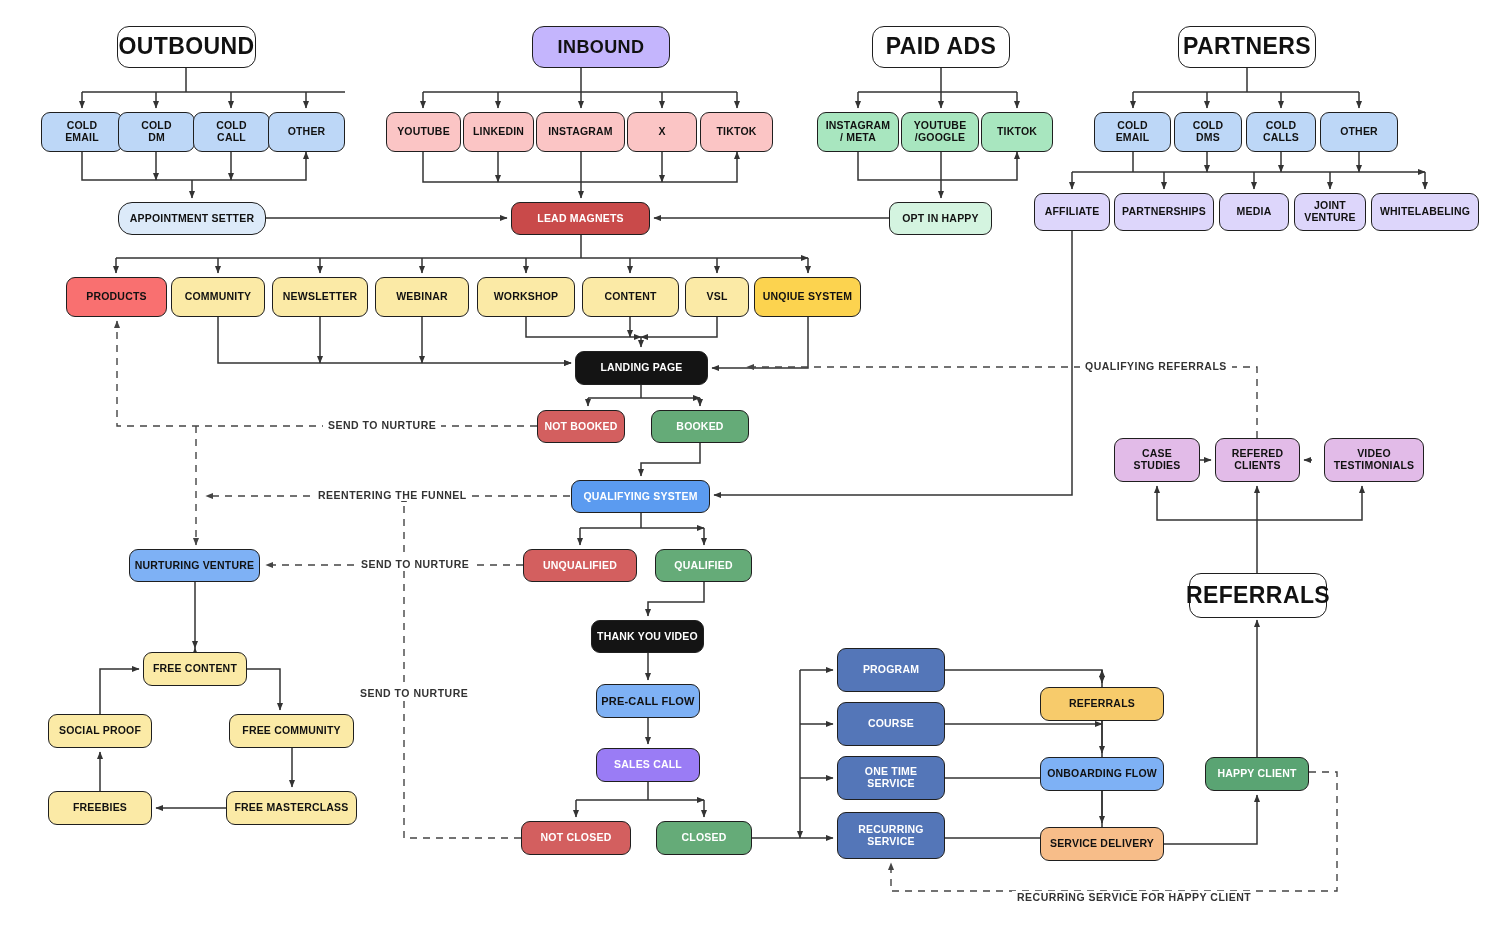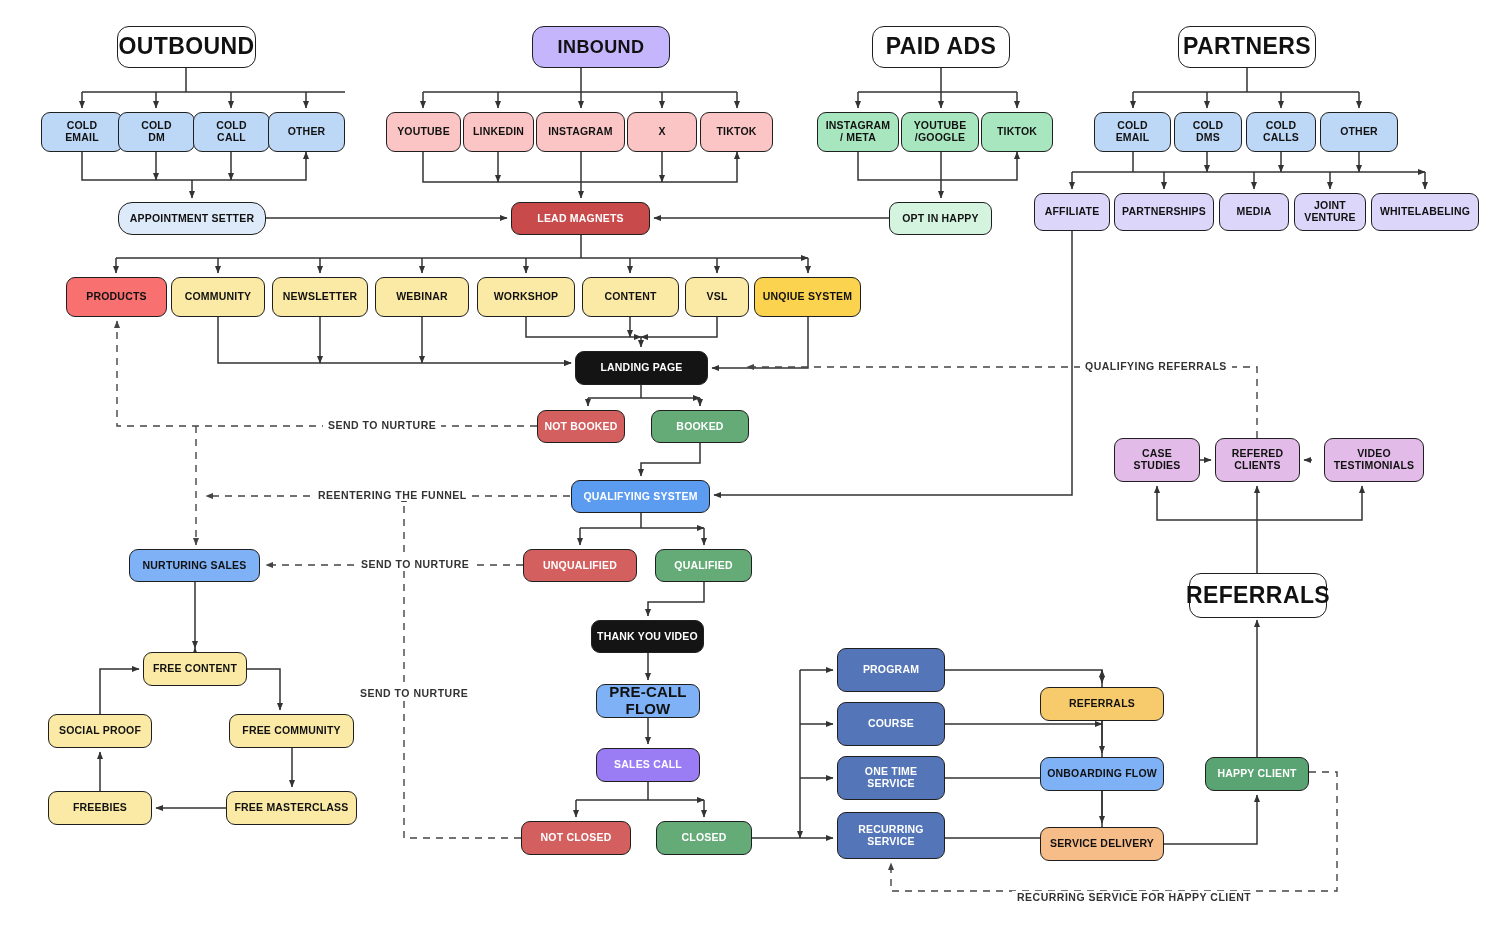--- a/index.html
+++ b/index.html
@@ -249,23 +249,23 @@
       <div class="node" style="left: 477px; top: 277px; width: 98px; height: 40px; background: rgb(251, 234, 166); color: rgb(17, 17, 17); font-size: 10.5px;">WORKSHOP</div>
       <div class="node" style="left: 582px; top: 277px; width: 97px; height: 40px; background: rgb(251, 234, 166); color: rgb(17, 17, 17); font-size: 10.5px;">CONTENT</div>
       <div class="node" style="left: 685px; top: 277px; width: 64px; height: 40px; background: rgb(251, 234, 166); color: rgb(17, 17, 17); font-size: 10.5px;">VSL</div>
       <div class="node" style="left: 754px; top: 277px; width: 107px; height: 40px; background: rgb(252, 211, 79); color: rgb(17, 17, 17); font-size: 10.5px;">UNQIUE SYSTEM</div>
       <div class="node" style="left: 575px; top: 351px; width: 133px; height: 34px; background: rgb(20, 20, 20); color: rgb(255, 255, 255); font-size: 10.5px;">LANDING PAGE</div>
       <div class="node" style="left: 537px; top: 410px; width: 88px; height: 33px; background: rgb(211, 95, 95); color: rgb(255, 255, 255); font-size: 10.5px;">NOT BOOKED</div>
       <div class="node" style="left: 651px; top: 410px; width: 98px; height: 33px; background: rgb(101, 171, 120); color: rgb(255, 255, 255); font-size: 10.5px;">BOOKED</div>
       <div class="node" style="left: 571px; top: 480px; width: 139px; height: 33px; background: rgb(91, 155, 240); color: rgb(255, 255, 255); font-size: 10.5px;">QUALIFYING SYSTEM</div>
       <div class="node" style="left: 523px; top: 549px; width: 114px; height: 33px; background: rgb(211, 95, 95); color: rgb(255, 255, 255); font-size: 10.5px;">UNQUALIFIED</div>
       <div class="node" style="left: 655px; top: 549px; width: 97px; height: 33px; background: rgb(101, 171, 120); color: rgb(255, 255, 255); font-size: 10.5px;">QUALIFIED</div>
-      <div class="node" style="left: 129px; top: 549px; width: 131px; height: 33px; background: rgb(126, 177, 245); color: rgb(17, 17, 17); font-size: 10.5px;">NURTURING SALES</div>
+      <div class="node" style="left: 129px; top: 549px; width: 131px; height: 33px; background: rgb(126, 177, 245); color: rgb(17, 17, 17); font-size: 10.5px;">NURTURING VENTURE</div>
       <div class="node" style="left: 591px; top: 620px; width: 113px; height: 33px; background: rgb(20, 20, 20); color: rgb(255, 255, 255); font-size: 10.5px;">THANK YOU VIDEO</div>
-      <div class="node" style="left: 596px; top: 684px; width: 104px; height: 34px; background: rgb(126, 177, 245); color: rgb(17, 17, 17); font-size: 15px;">PRE-CALL FLOW</div>
+      <div class="node" style="left: 596px; top: 684px; width: 104px; height: 34px; background: rgb(126, 177, 245); color: rgb(17, 17, 17); font-size: 11px;">PRE-CALL FLOW</div>
       <div class="node" style="left: 596px; top: 748px; width: 104px; height: 34px; background: rgb(154, 124, 245); color: rgb(255, 255, 255); font-size: 10.5px;">SALES CALL</div>
       <div class="node" style="left: 521px; top: 821px; width: 110px; height: 34px; background: rgb(211, 95, 95); color: rgb(255, 255, 255); font-size: 10.5px;">NOT CLOSED</div>
       <div class="node" style="left: 656px; top: 821px; width: 96px; height: 34px; background: rgb(101, 171, 120); color: rgb(255, 255, 255); font-size: 10.5px;">CLOSED</div>
       <div class="node" style="left: 143px; top: 652px; width: 104px; height: 34px; background: rgb(251, 234, 166); color: rgb(17, 17, 17); font-size: 10.5px;">FREE CONTENT</div>
       <div class="node" style="left: 48px; top: 714px; width: 104px; height: 34px; background: rgb(251, 234, 166); color: rgb(17, 17, 17); font-size: 10.5px;">SOCIAL PROOF</div>
       <div class="node" style="left: 229px; top: 714px; width: 125px; height: 34px; background: rgb(251, 234, 166); color: rgb(17, 17, 17); font-size: 10.5px;">FREE COMMUNITY</div>
       <div class="node" style="left: 48px; top: 791px; width: 104px; height: 34px; background: rgb(251, 234, 166); color: rgb(17, 17, 17); font-size: 10.5px;">FREEBIES</div>
       <div class="node" style="left: 226px; top: 791px; width: 131px; height: 34px; background: rgb(251, 234, 166); color: rgb(17, 17, 17); font-size: 10.5px;">FREE MASTERCLASS</div>
       <div class="node" style="left: 837px; top: 648px; width: 108px; height: 44px; background: rgb(84, 118, 184); color: rgb(255, 255, 255); font-size: 10.5px;">PROGRAM</div>
       <div class="node" style="left: 837px; top: 702px; width: 108px; height: 44px; background: rgb(84, 118, 184); color: rgb(255, 255, 255); font-size: 10.5px;">COURSE</div>

